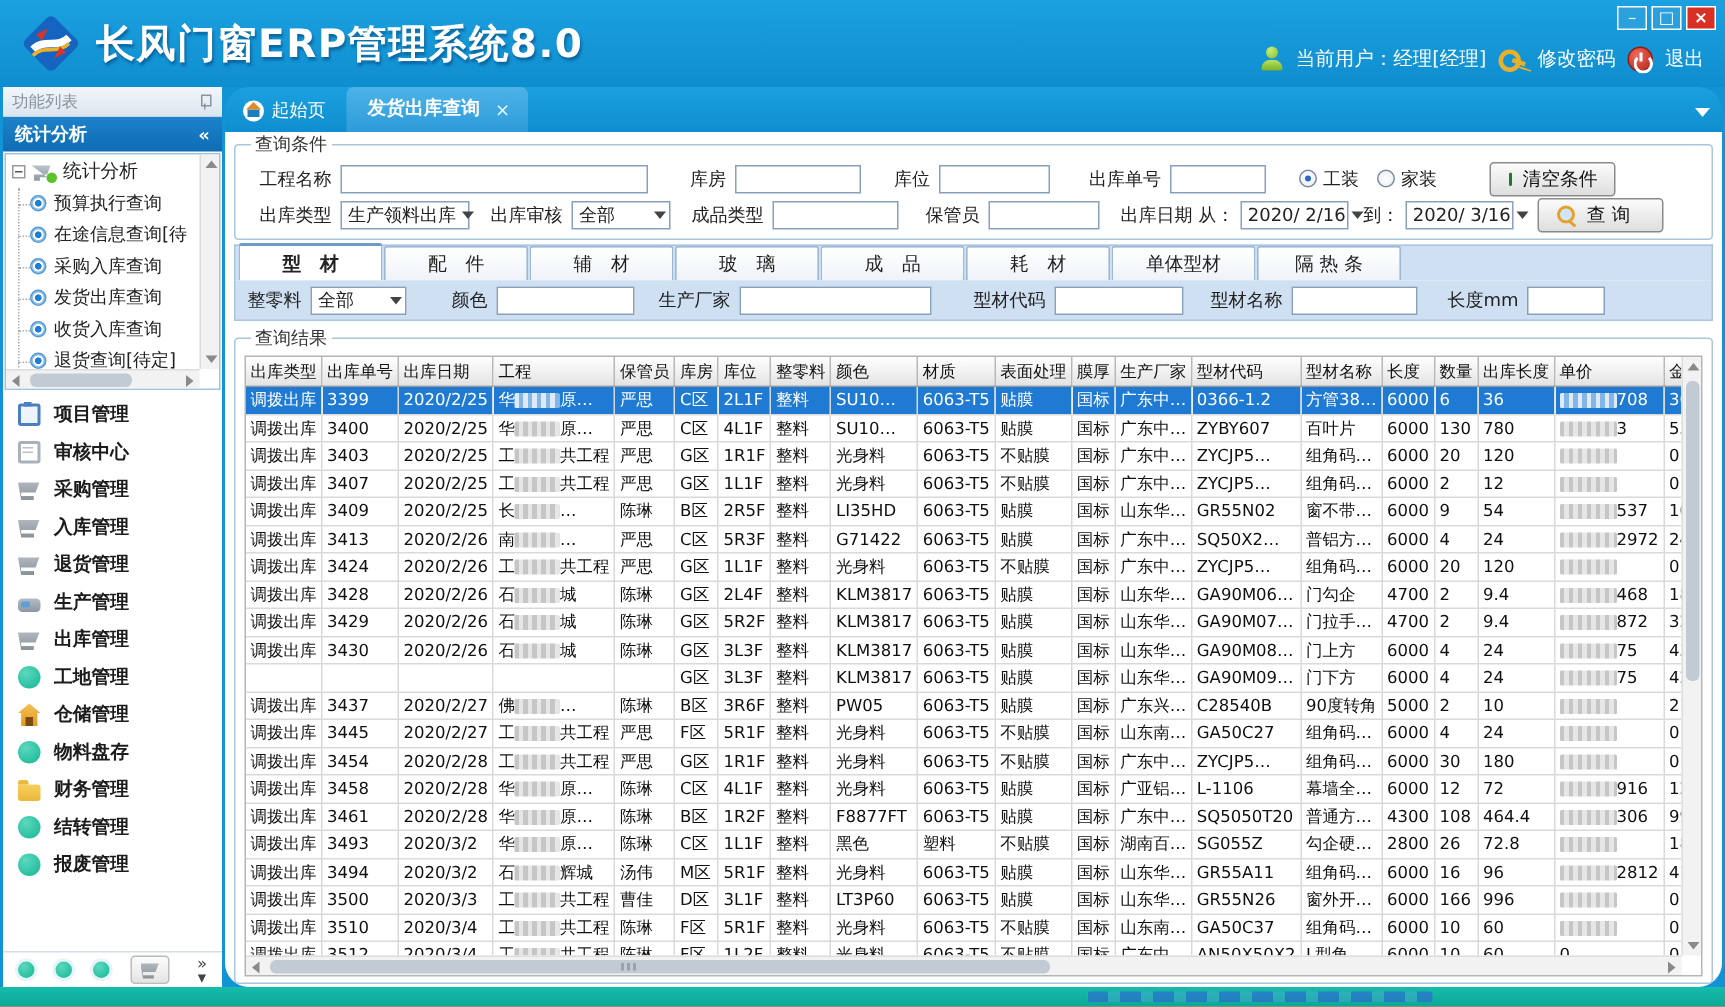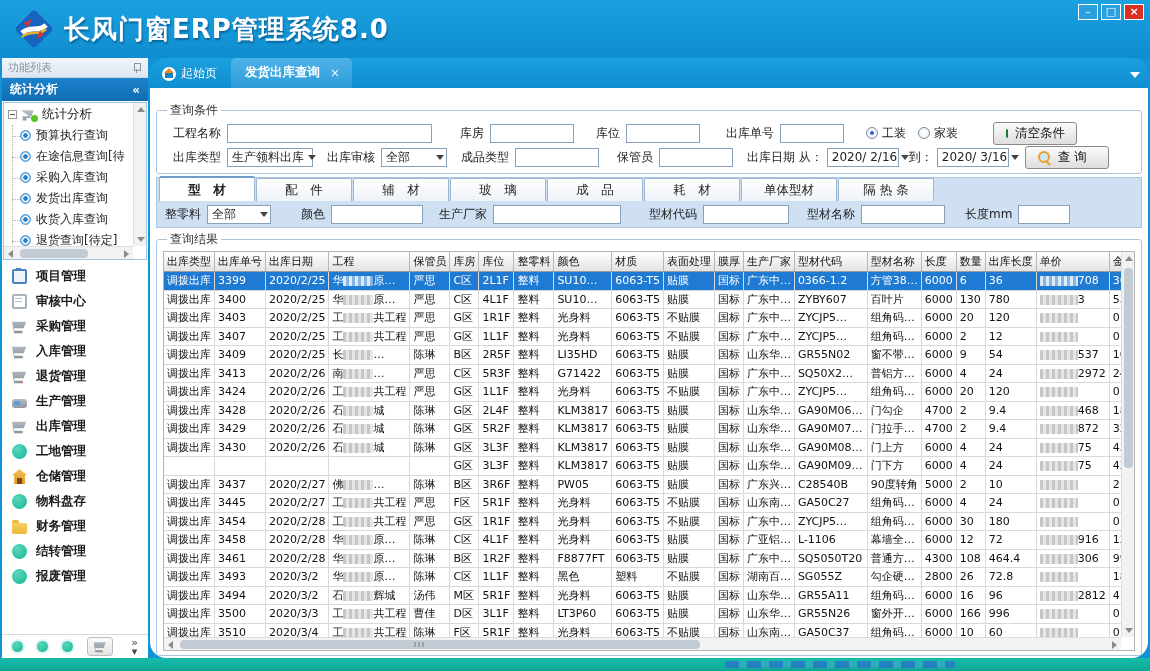--- a/index.html
+++ b/index.html
@@ -85,21 +85,21 @@
   .tabstrip{height:30px;background:linear-gradient(#1ba0e0,#0f8ecf);display:flex;align-items:flex-end;padding-left:4px;position:relative;flex:none;}
   .tab-home{display:flex;align-items:center;gap:5px;color:#fff;font-size:12px;padding:0 14px 6px 8px;cursor:pointer;}
   .ico-home{width:14px;height:14px;border-radius:50%;background:#fff;position:relative;}
   .ico-home::before{content:"";position:absolute;left:3px;top:6px;width:8px;height:5px;background:#1a7fc0;}
   .ico-home::after{content:"";position:absolute;left:2px;top:1px;border-left:5px solid transparent;border-right:5px solid transparent;border-bottom:5px solid #e08a28;}
   .tab-active{display:flex;align-items:center;gap:10px;background:linear-gradient(#4db3e8,#2d9bd9);border-radius:5px 5px 0 0;color:#fff;font-size:12.5px;font-weight:bold;padding:6px 12px 7px 14px;cursor:pointer;}
   .tab-close{font-weight:normal;font-size:12px;opacity:.9;cursor:pointer;}
   .tab-list-arrow{position:absolute;right:8px;bottom:10px;width:0;height:0;border-left:5px solid transparent;border-right:5px solid transparent;border-top:6px solid #fff;cursor:pointer;}
 
   
-  .content{flex:1;background:#fff;padding:14px 6px 2px 6px;display:flex;flex-direction:column;overflow:hidden;}
+  .content{flex:1;background:#fff;padding:0 6px 2px 6px;display:flex;flex-direction:column;overflow:hidden;}
   fieldset{border:1px solid #aac6de;border-radius:3px;margin:0;padding:2px 6px 4px 6px;}
   legend{font-size:12px;color:#333;padding:0 3px;margin-left:4px;}
   .frow{display:flex;align-items:center;height:24px;font-size:12px;color:#222;}
   .lbl{white-space:nowrap;}
   .inp{height:19px;border:1px solid #89a0bc;background:#fff;font-size:12px;padding:0 3px;}
   .combo{height:19px;border:1px solid #89a0bc;background:#fff;display:flex;align-items:center;justify-content:space-between;font-size:12px;padding:0 2px 0 4px;cursor:pointer;white-space:nowrap;}
   .caret{width:0;height:0;border-left:4px solid transparent;border-right:4px solid transparent;border-top:5px solid #444;margin-left:4px;flex:none;}
   .radio{width:12px;height:12px;border-radius:50%;border:1px solid #7a8aa0;background:radial-gradient(#fff,#e7edf4);position:relative;margin-right:4px;flex:none;cursor:pointer;}
   .radio.sel::after{content:"";position:absolute;left:3px;top:3px;width:4px;height:4px;border-radius:50%;background:#2b66c4;}
   .btn{height:23px;border:1px solid #8a8a8a;border-radius:3px;background:linear-gradient(#fbfbfb,#dedede);font-size:12.5px;color:#111;display:flex;align-items:center;gap:7px;padding:0 12px;cursor:pointer;white-space:nowrap;}
@@ -147,20 +147,28 @@
       <path d="M10 26 C18 18 26 26 34 18" stroke="#fff" stroke-width="5" fill="none"></path>
       <path d="M10 30 C18 22 26 30 34 22" stroke="#e8b02c" stroke-width="2.5" fill="none"></path>
       <path d="M12 16 L20 12 L16 20 Z" fill="#d8352a"></path>
       <path d="M32 28 L24 32 L28 24 Z" fill="#d8352a"></path>
     </svg>
     <div class="app-title">长风门窗ERP管理系统8.0</div>
     <div class="win-controls">
       <div class="wbtn">–</div>
       <div class="wbtn">□</div>
       <div class="wbtn close">×</div>
+    </div>
+    <div class="user-strip">
+      <span class="ico-user"></span>
+      <span>当前用户：经理[经理]</span>
+      <span class="ico-key"></span>
+      <span>修改密码</span>
+      <span class="ico-power"></span>
+      <span>退出</span>
     </div>
   </div>
 
   <div class="body">
 
     <div class="sidebar">
       <div class="func-header">
         <span>功能列表</span>
         <span class="pin-icon"></span>
       </div>

